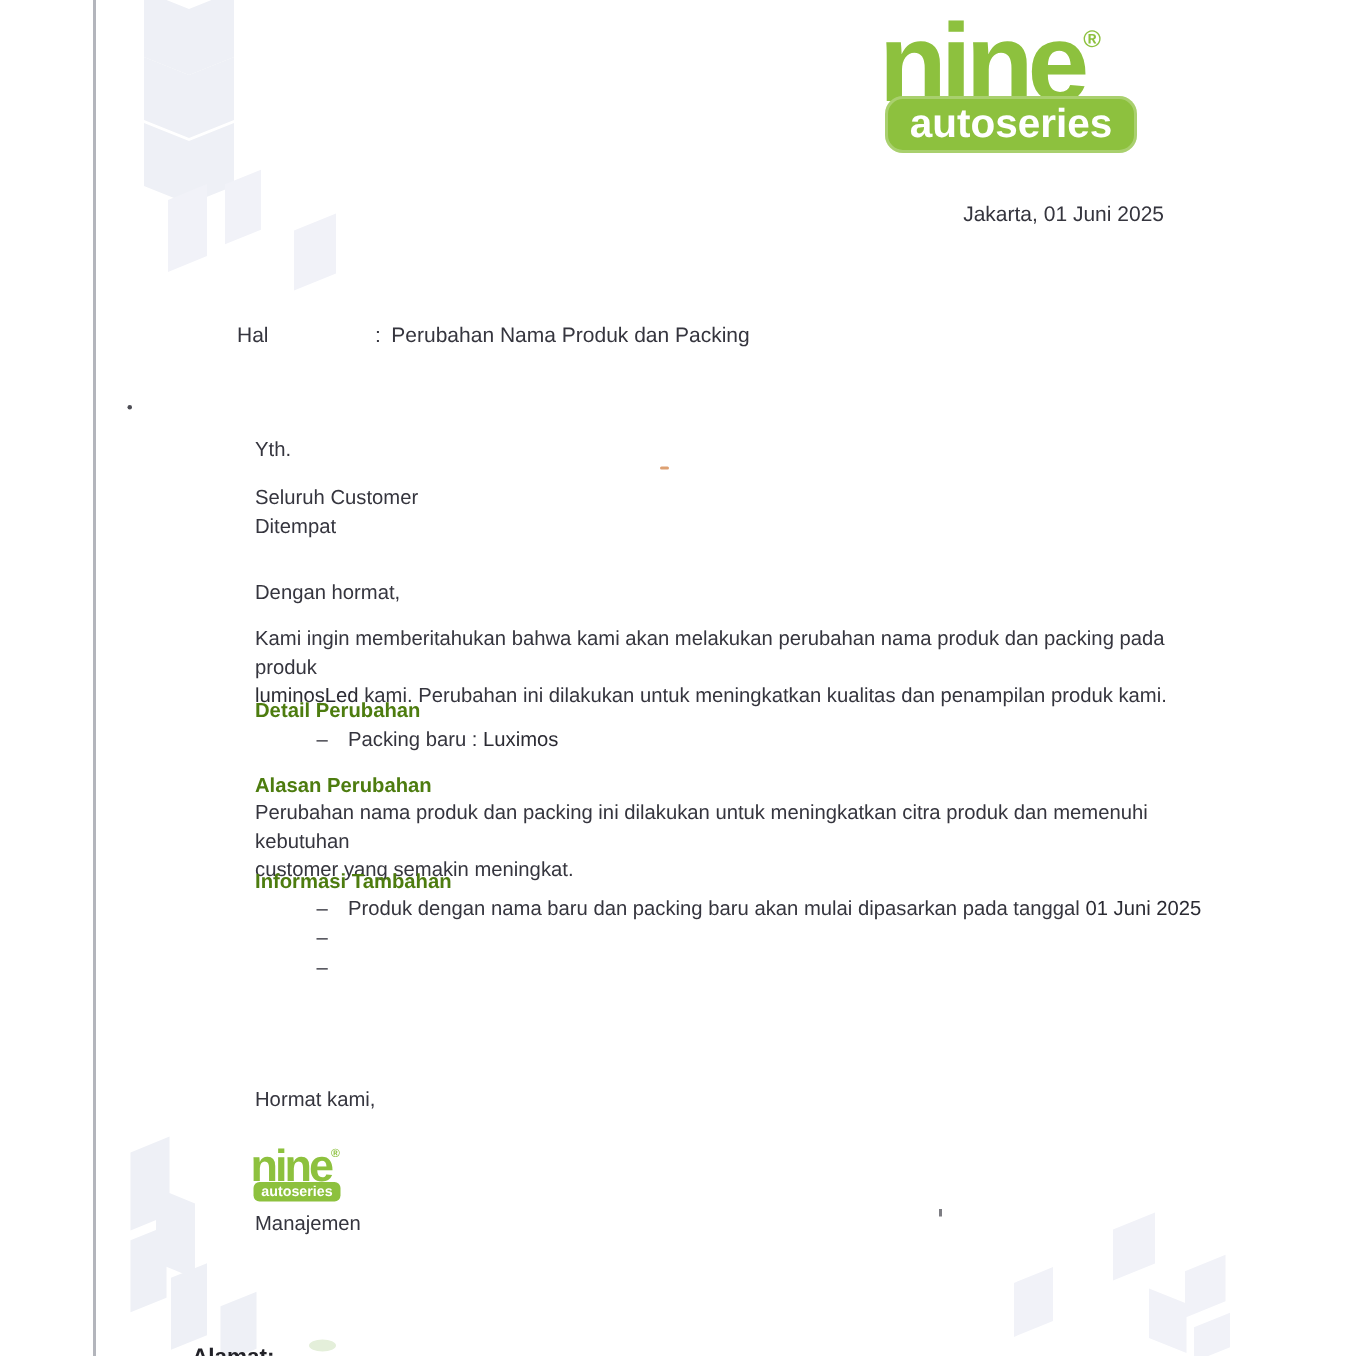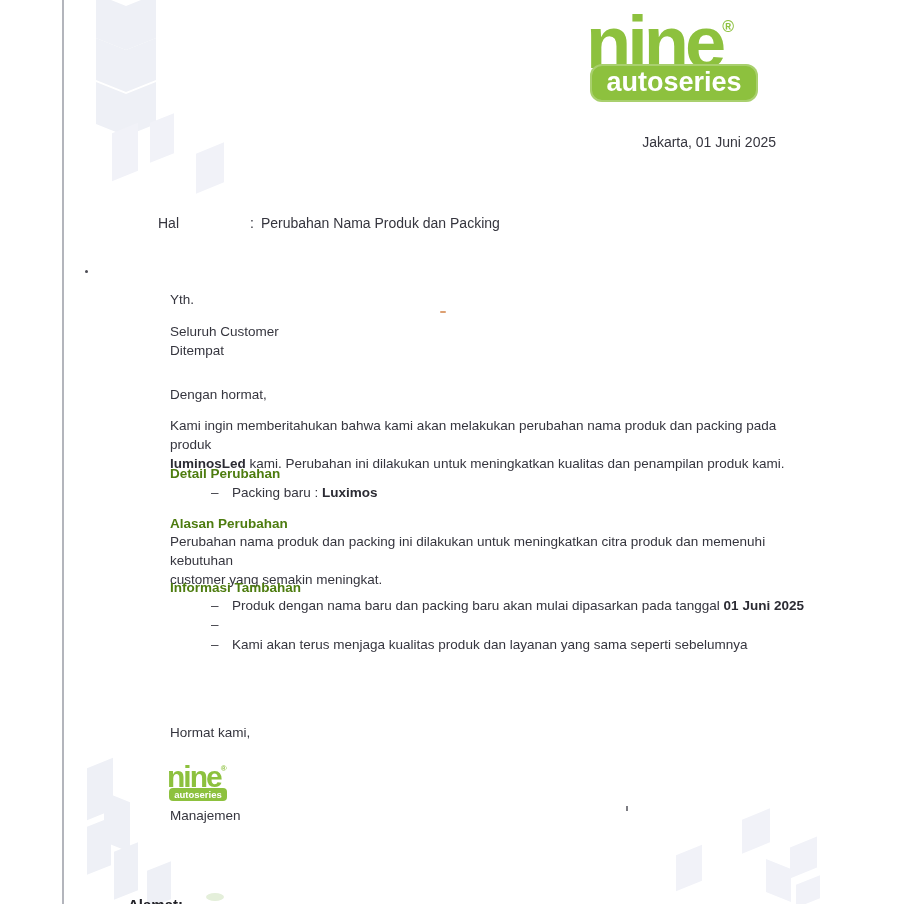--- a/index.html
+++ b/index.html
@@ -2,21 +2,21 @@
 <html><head>
 <meta charset="utf-8">
 <style>
   html,body{margin:0;padding:0;background:#ffffff;}
   .page{
     position:relative;width:904px;height:904px;background:#ffffff;overflow:hidden;
     font-family:"Liberation Sans",sans-serif;color:#35353e;
   }
   .abs{position:absolute;}
   .txt{font-size:13.5px;line-height:19px;}
-  .b{font-weight:bold;color:#2b2b33;}
+  .b{font-weight:normal;color:#2b2b33;}
   .heading{font-weight:bold;color:#4d7c0f;font-size:13.5px;line-height:19px;}
 
   
   .scan-rule{left:62px;top:0;width:2px;height:904px;background:#a6a8b0;opacity:.85;}
 
   
   .wm{position:absolute;background:#eef0f6;}
   .wm2{position:absolute;background:#f1f2f8;}
   .skL{transform:skewY(22deg);}
   .skR{transform:skewY(-22deg);}
@@ -136,21 +136,20 @@
   <div class="abs l-info-items">
     <div class="info-row">
       <span class="dash">–</span>
       <span><span>Produk dengan nama baru dan packing baru akan mulai dipasarkan pada tanggal </span><span class="b">01 Juni 2025</span></span>
     </div>
     <div class="info-row">
       <span class="dash">–</span>
     </div>
     <div class="info-row">
       <span class="dash">–</span>
-      <span><span>Kami akan terus menjaga kualitas produk dan layanan yang sama seperti sebelumnya</span><span class="b"></span></span>
     </div>
   </div>
 
 
   <div class="abs txt l-hormat">Hormat kami,</div>
 
   <div class="abs logo-word-sm"><span>nine</span><sup class="reg-sm">®</sup></div>
   <div class="abs badge-sm">autoseries</div>
 
   <div class="abs txt l-manajemen">Manajemen</div>

